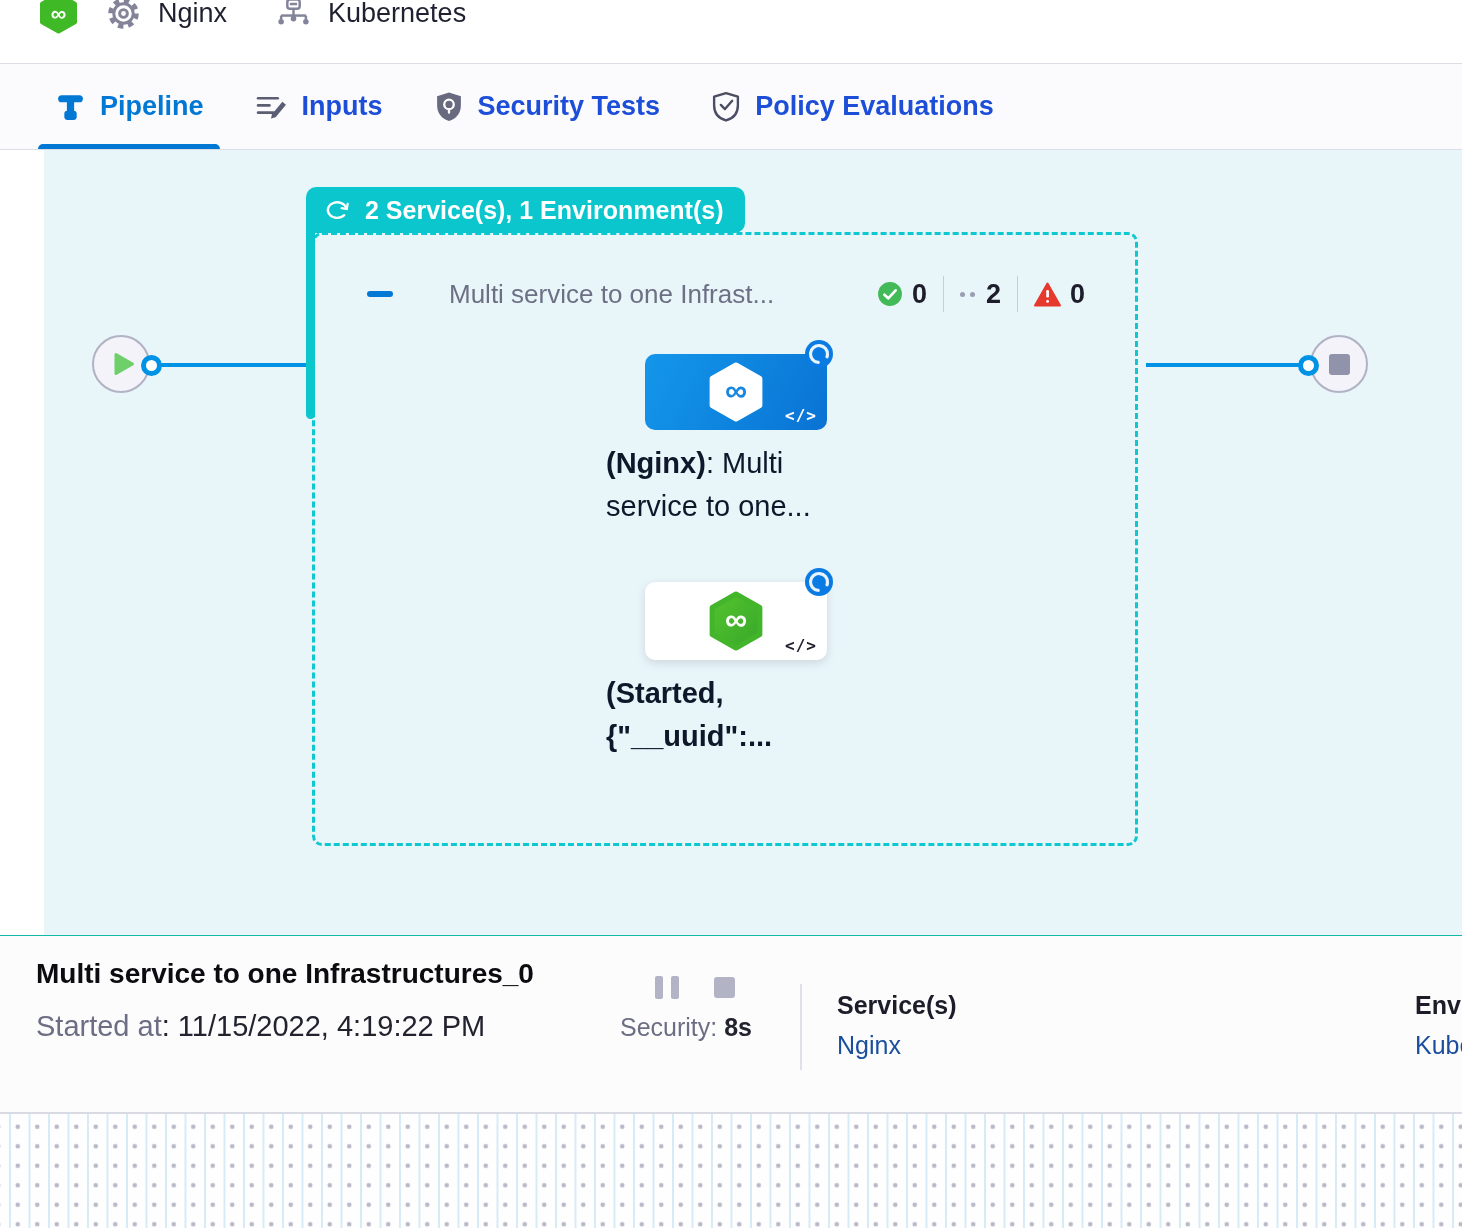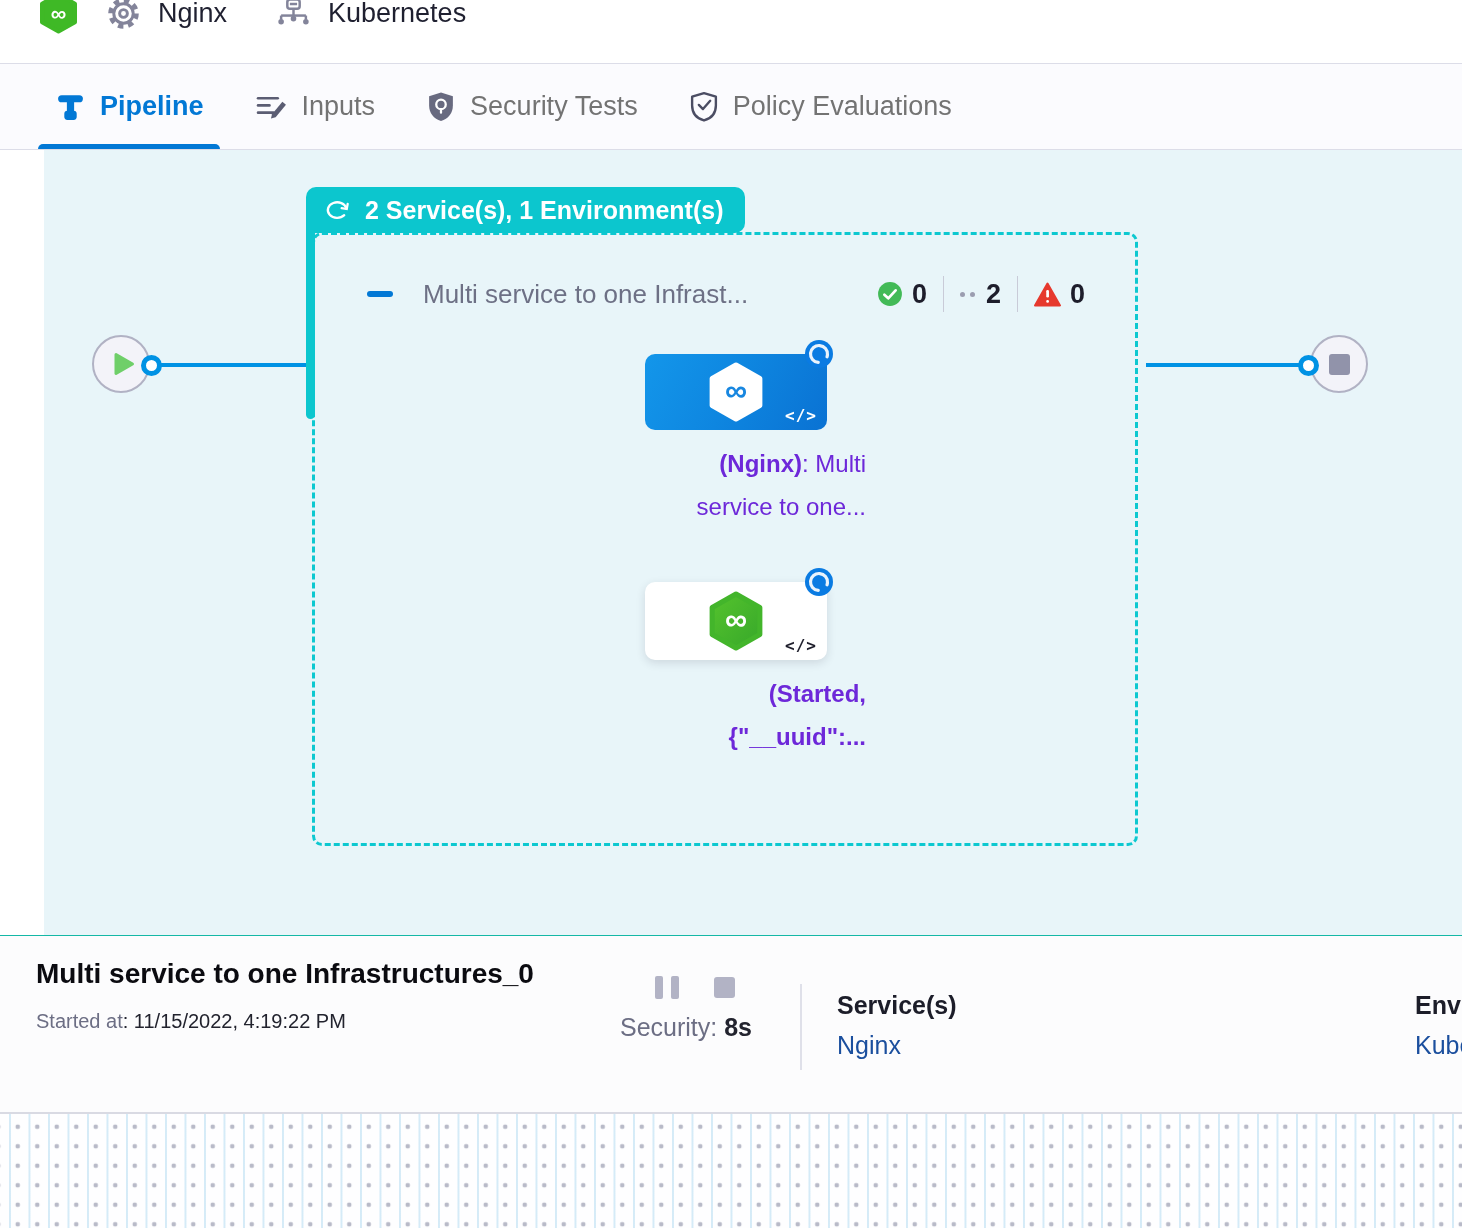--- a/index.html
+++ b/index.html
@@ -9,82 +9,82 @@
 
   
   .topbar { height:64px; background:#fff; border-bottom:1px solid #dcdde8; overflow:hidden; }
   .topbar-inner { display:flex; align-items:center; padding-left:40px; transform:translateY(-15px); height:56px; }
   .crumb-text { font-size:27px; font-weight:500; color:#1f2030; }
   .topbar .gap-lg { margin-left:30px; } .topbar .gap-md { margin-left:18px; } .topbar .gap-xl { margin-left:50px; }
 
   
   .tabbar { height:86px; background:#fbfbfe; border-bottom:1px solid #dcdde8;
     display:flex; padding-left:56px; gap:52px; position:relative; }
-  .tab { display:flex; align-items:center; gap:15px; font-size:27px; color:#737373; font-weight:400;
+  .tab { display:flex; align-items:center; gap:15px; font-size:27px; color:#1d4ed8; font-weight:700;
     height:100%; position:relative; cursor:pointer; }
   .tab.active { color:#0278d5; font-weight:700; }
   .tab.active::after { content:""; position:absolute; left:-18px; right:-16px; bottom:0; height:5px;
     background:#0278d5; border-radius:5px 5px 0 0; }
 
   
   .canvas { position:relative; height:785px; background:#e8f5f9;margin-left:44px; }
 
   .stage-badge { position:absolute; left:262px; top:37px; height:46px; display:inline-flex;
     align-items:center; gap:14px; padding:0 22px 0 18px; background:#0cc6ce; color:#fff;
     font-size:25px; font-weight:600; border-radius:10px 10px 10px 0; z-index:3; }
   .stage-strip { position:absolute; left:262px; top:82px; width:9px; height:187px; background:#0cc6ce;
     border-radius:0 0 5px 5px; z-index:3; }
 
   .stage-box { position:absolute; left:268px; top:82px; width:826px; height:614px;
     border:3px dashed #0dc8d0; border-radius:10px; z-index:2; }
 
   .stage-header { position:absolute; left:52px; right:50px; top:40px; height:38px;
-    display:flex; align-items:center; }
+    display:flex; align-items:center;gap:26px; }
   .collapse-minus { width:26px; height:6px; background:#0278d5; border-radius:3px; cursor:pointer; }
   .stage-title { margin-left:30px; font-size:26px; color:#6d7085; font-weight:500; }
   .stage-counts { margin-left:auto; display:flex; align-items:center; gap:9px;
     font-size:27px; font-weight:700; color:#1d1d2b; }
   .count-divider { width:1px; height:36px; background:#c9cbd8; margin:0 7px; }
   .run-dots { display:flex; gap:5px; margin-right:2px; }
   .run-dots i { width:5px; height:5px; border-radius:50%; background:#9b9db0; }
 
   .exec-node { position:absolute; left:330px; width:182px; border-radius:10px;
     display:flex; align-items:center; justify-content:center; cursor:pointer; }
   .node-blue { top:119px; height:76px;
     background:linear-gradient(118deg,#1396ea 0%, #0e86e0 48%, #0a72d3 100%); }
   .node-white { top:347px; height:78px; background:#fff; box-shadow:0 3px 10px rgba(40,41,61,.14); }
   .code-glyph { position:absolute; right:10px; bottom:5px; font-size:16px; font-weight:700;
     font-family:"DejaVu Sans Mono", monospace; letter-spacing:1px; }
   .code-glyph.light { color:#fff; } .code-glyph.dark { color:#1d1d2b; }
   .spinner-badge { position:absolute; left:489px; width:30px; height:30px; z-index:4; }
   .spinner-1 { top:104px; } .spinner-2 { top:332px; }
 
-  .node-label { position:absolute; left:291px; width:260px; text-align:right;
-    font-size:24px; line-height:43px; color:#6d28d9; }
+  .node-label { position:absolute; left:291px; width:260px; text-align:left;
+    font-size:29px; line-height:43px; color:#0f172a; }
   .label-1 { top:207px; } .label-2 { top:437px; }
   .node-label .b { font-weight:700; }
 
   .terminal-node { position:absolute; width:58px; height:58px; border-radius:50%;
     background:#f3f3f9; border:2px solid #b1b2c4; display:flex; align-items:center;
     justify-content:center; cursor:pointer; }
   .start-node { left:48px; top:185px; }
   .end-node { left:1266px; top:185px; }
   .stop-square { width:21px; height:21px; background:#9193aa; border-radius:3px; }
 
   .edge { position:absolute; height:4px; background:#0092e4; top:213px; }
   .edge-left { left:108px; width:160px; }
   .edge-right { left:1102px; width:158px; }
   .connector-dot { position:absolute; width:21px; height:21px; border-radius:50%;
     background:#fff; border:5px solid #0092e4; top:205px; z-index:3; }
   .dot-left { left:97px; } .dot-right { left:1254px; }
 
   
   .footer { position:relative; height:177px; background:#fcfcfd; border-top:1px solid #14b8a6; }
   .footer-title { position:absolute; left:36px; top:22px; font-size:28px; font-weight:700; color:#0b0b10; }
-  .footer-started { position:absolute; left:36px; top:74px; font-size:20px; white-space:nowrap; }
+  .footer-started { position:absolute; left:36px; top:74px; font-size:29px; white-space:nowrap; }
   .lbl { color:#6c6e84; } .val { color:#22232e; }
   .pause-btn { position:absolute; left:655px; top:40px; display:flex; gap:8px; cursor:pointer; }
   .pause-btn i { width:8px; height:23px; background:#b2b3c5; border-radius:2px; }
   .stop-btn { position:absolute; left:714px; top:41px; width:21px; height:21px;
     background:#b2b3c5; border-radius:3px; cursor:pointer; }
   .footer-duration { position:absolute; left:620px; top:77px; font-size:25px; white-space:nowrap; }
   .footer-duration .val { font-weight:600; }
   .footer-divider { position:absolute; left:800px; top:48px; width:2px; height:86px; background:#dfe0e9; }
   .sum-col { position:absolute; top:55px; white-space:nowrap; }
   .col-services { left:837px; } .col-environments { left:1415px; }

